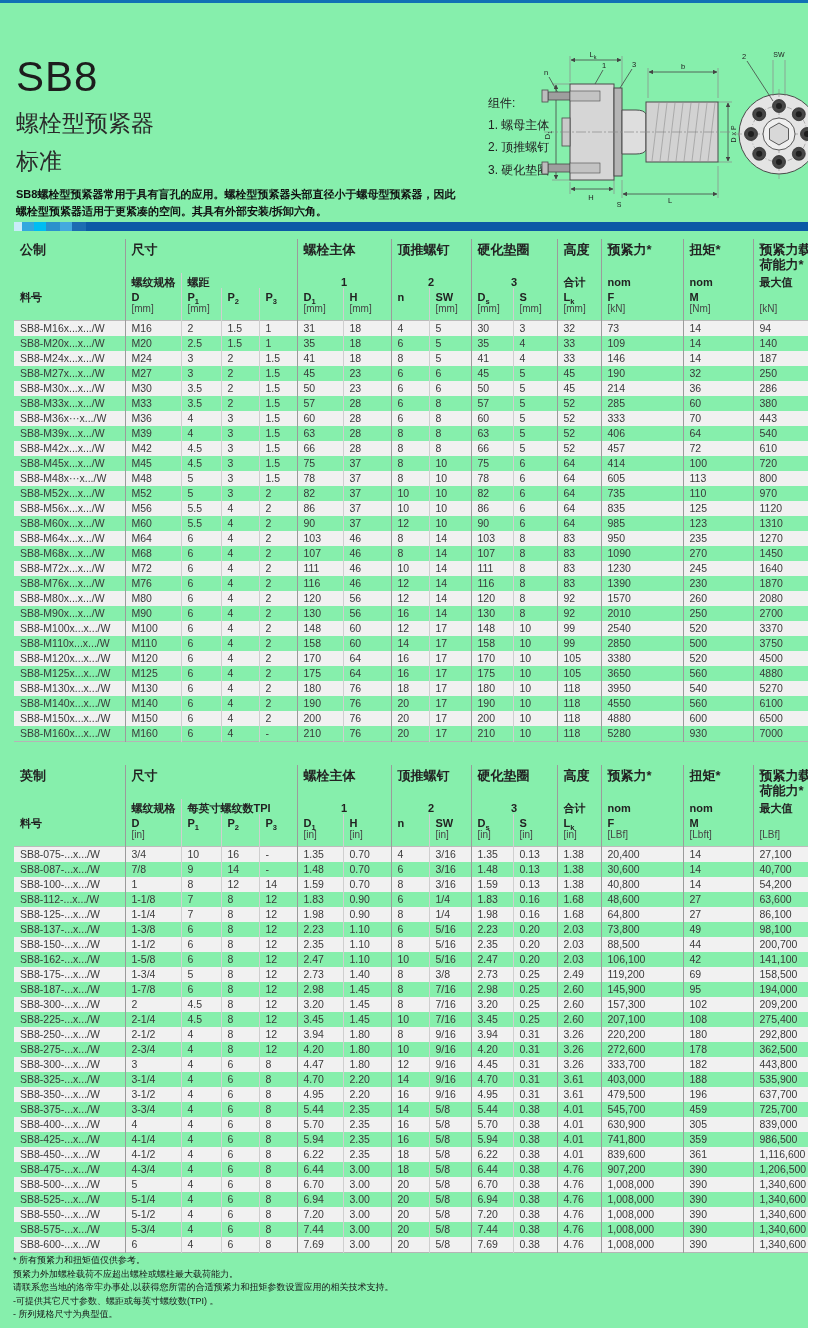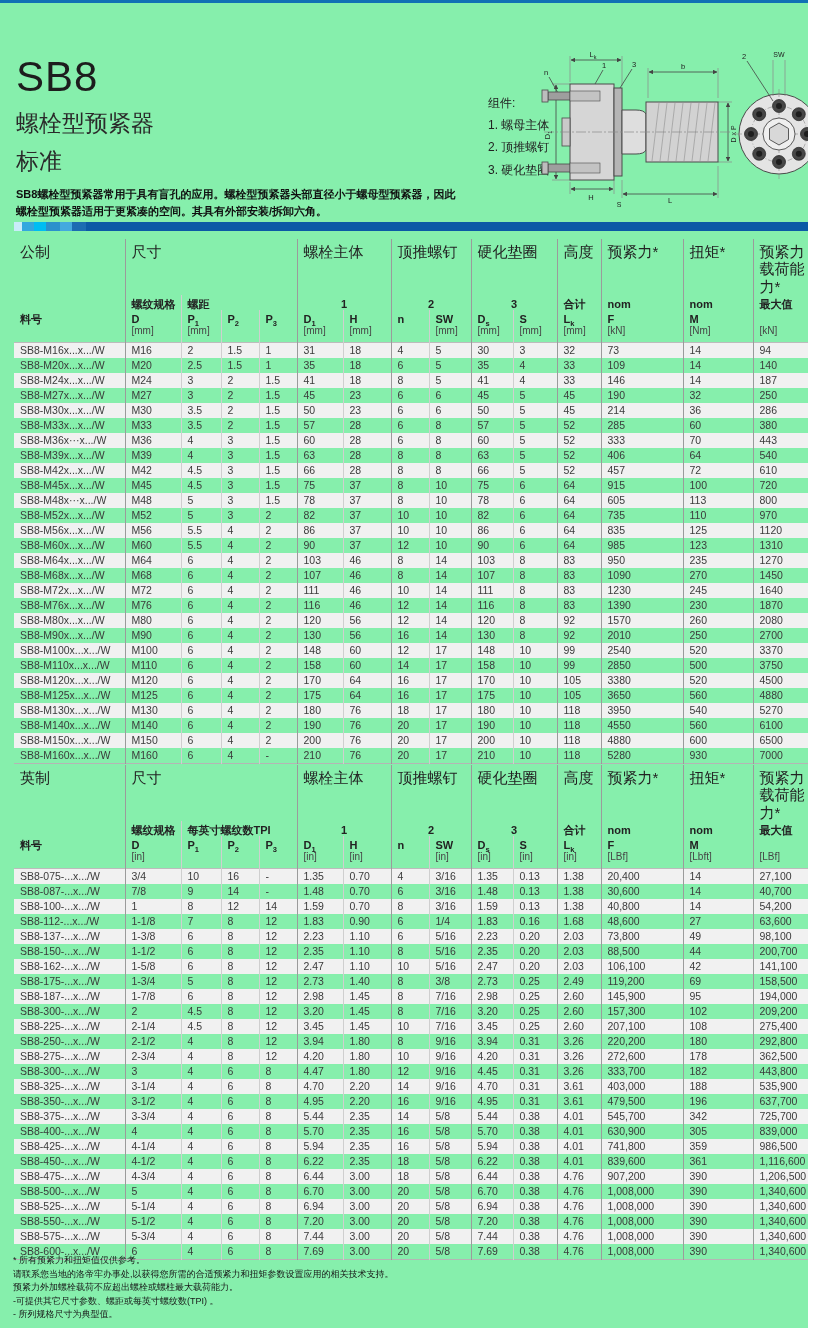--- a/index.html
+++ b/index.html
@@ -27,21 +27,21 @@
       #44a9de 46px 58px,#1c6cb2 58px 72px,#0c59a6 72px 100%);}
 
   
   .tablewrap{position:absolute;left:14px;width:802px;}
   #metric{top:239px;}
   #imperial{top:765px;}
   table{border-collapse:collapse;table-layout:fixed;width:802px;border-bottom:1px solid #b5b5b5;}
   th,td{text-align:left;padding:0 2px 0 6px;white-space:nowrap;}
   thead{border-bottom:1px solid #bcbcbc;}
   thead th{overflow:visible;}
-  tr.grp th{font-weight:400;font-size:15px;vertical-align:top;height:24px;padding-top:4px;line-height:1.15;}
+  tr.grp th{font-weight:700;font-size:13px;vertical-align:top;height:24px;padding-top:4px;line-height:1.15;}
   tr.grp th.wrap{white-space:normal;}
   tr.sub th{font-weight:700;font-size:11px;vertical-align:bottom;height:15px;line-height:1.1;}
   tr.let th{font-weight:700;font-size:11px;vertical-align:bottom;height:15px;line-height:1.1;}
   tr.unit th{font-weight:400;font-size:10px;color:#454545;vertical-align:top;height:15px;padding-bottom:2px;line-height:1.2;}
   tbody td{font-size:10.5px;height:15px;line-height:15px;color:#3a3a3a;overflow:hidden;}
   tbody tr:nth-child(odd){background:#f1f1f1;}
   .bD{border-left:1px solid #9b9b9b;}
   .bL{border-left:1px solid #cfcfcf;}
   .num{text-align:center;padding:0;}
   sub{font-size:7.5px;line-height:0;}
@@ -431,21 +431,21 @@
             <td class="bL">4.5</td>
             <td class="bL">3</td>
             <td class="bL">1.5</td>
             <td class="bD">75</td>
             <td class="bL">37</td>
             <td class="bD">8</td>
             <td class="bL">10</td>
             <td class="bD">75</td>
             <td class="bL">6</td>
             <td class="bD">64</td>
-            <td class="bD">915</td>
+            <td class="bD">414</td>
             <td class="bD">100</td>
             <td class="bD">720</td>
           </tr>
           <tr>
             <td>SB8-M48x···x.../W</td>
             <td class="bD">M48</td>
             <td class="bL">5</td>
             <td class="bL">3</td>
             <td class="bL">1.5</td>
             <td class="bD">78</td>
@@ -893,20 +893,37 @@
             <td class="bD">6</td>
             <td class="bL">1/4</td>
             <td class="bD">1.83</td>
             <td class="bL">0.16</td>
             <td class="bD">1.68</td>
             <td class="bD">48,600</td>
             <td class="bD">27</td>
             <td class="bD">63,600</td>
           </tr>
           <tr>
+            <td>SB8-125-...x.../W</td>
+            <td class="bD">1-1/4</td>
+            <td class="bL">7</td>
+            <td class="bL">8</td>
+            <td class="bL">12</td>
+            <td class="bD">1.98</td>
+            <td class="bL">0.90</td>
+            <td class="bD">8</td>
+            <td class="bL">1/4</td>
+            <td class="bD">1.98</td>
+            <td class="bL">0.16</td>
+            <td class="bD">1.68</td>
+            <td class="bD">64,800</td>
+            <td class="bD">27</td>
+            <td class="bD">86,100</td>
+          </tr>
+          <tr>
             <td>SB8-137-...x.../W</td>
             <td class="bD">1-3/8</td>
             <td class="bL">6</td>
             <td class="bL">8</td>
             <td class="bL">12</td>
             <td class="bD">2.23</td>
             <td class="bL">1.10</td>
             <td class="bD">6</td>
             <td class="bL">5/16</td>
             <td class="bD">2.23</td>
@@ -1110,21 +1127,21 @@
             <td class="bL">6</td>
             <td class="bL">8</td>
             <td class="bD">5.44</td>
             <td class="bL">2.35</td>
             <td class="bD">14</td>
             <td class="bL">5/8</td>
             <td class="bD">5.44</td>
             <td class="bL">0.38</td>
             <td class="bD">4.01</td>
             <td class="bD">545,700</td>
-            <td class="bD">342</td>
+            <td class="bD">459</td>
             <td class="bD">725,700</td>
           </tr>
           <tr>
             <td>SB8-400-...x.../W</td>
             <td class="bD">4</td>
             <td class="bL">4</td>
             <td class="bL">6</td>
             <td class="bL">8</td>
             <td class="bD">5.70</td>
             <td class="bL">2.35</td>
@@ -1272,18 +1289,18 @@
             <td class="bD">1,008,000</td>
             <td class="bD">390</td>
             <td class="bD">1,340,600</td>
           </tr>
         </tbody>
     </table>
   </div>
 
   <div class="footnotes">
     <div>* 所有预紧力和扭矩值仅供参考。</div>
+    <div>预紧力外加螺栓载荷不应超出螺栓或螺柱最大载荷能力。</div>
     <div>请联系您当地的洛帝牢办事处,以获得您所需的合适预紧力和扭矩参数设置应用的相关技术支持。</div>
-    <div>预紧力外加螺栓载荷不应超出螺栓或螺柱最大载荷能力。</div>
     <div>-可提供其它尺寸参数、螺距或每英寸螺纹数(TPI) 。</div>
     <div>- 所列规格尺寸为典型值。</div>
   </div>
 </div>
 
 </body></html>

